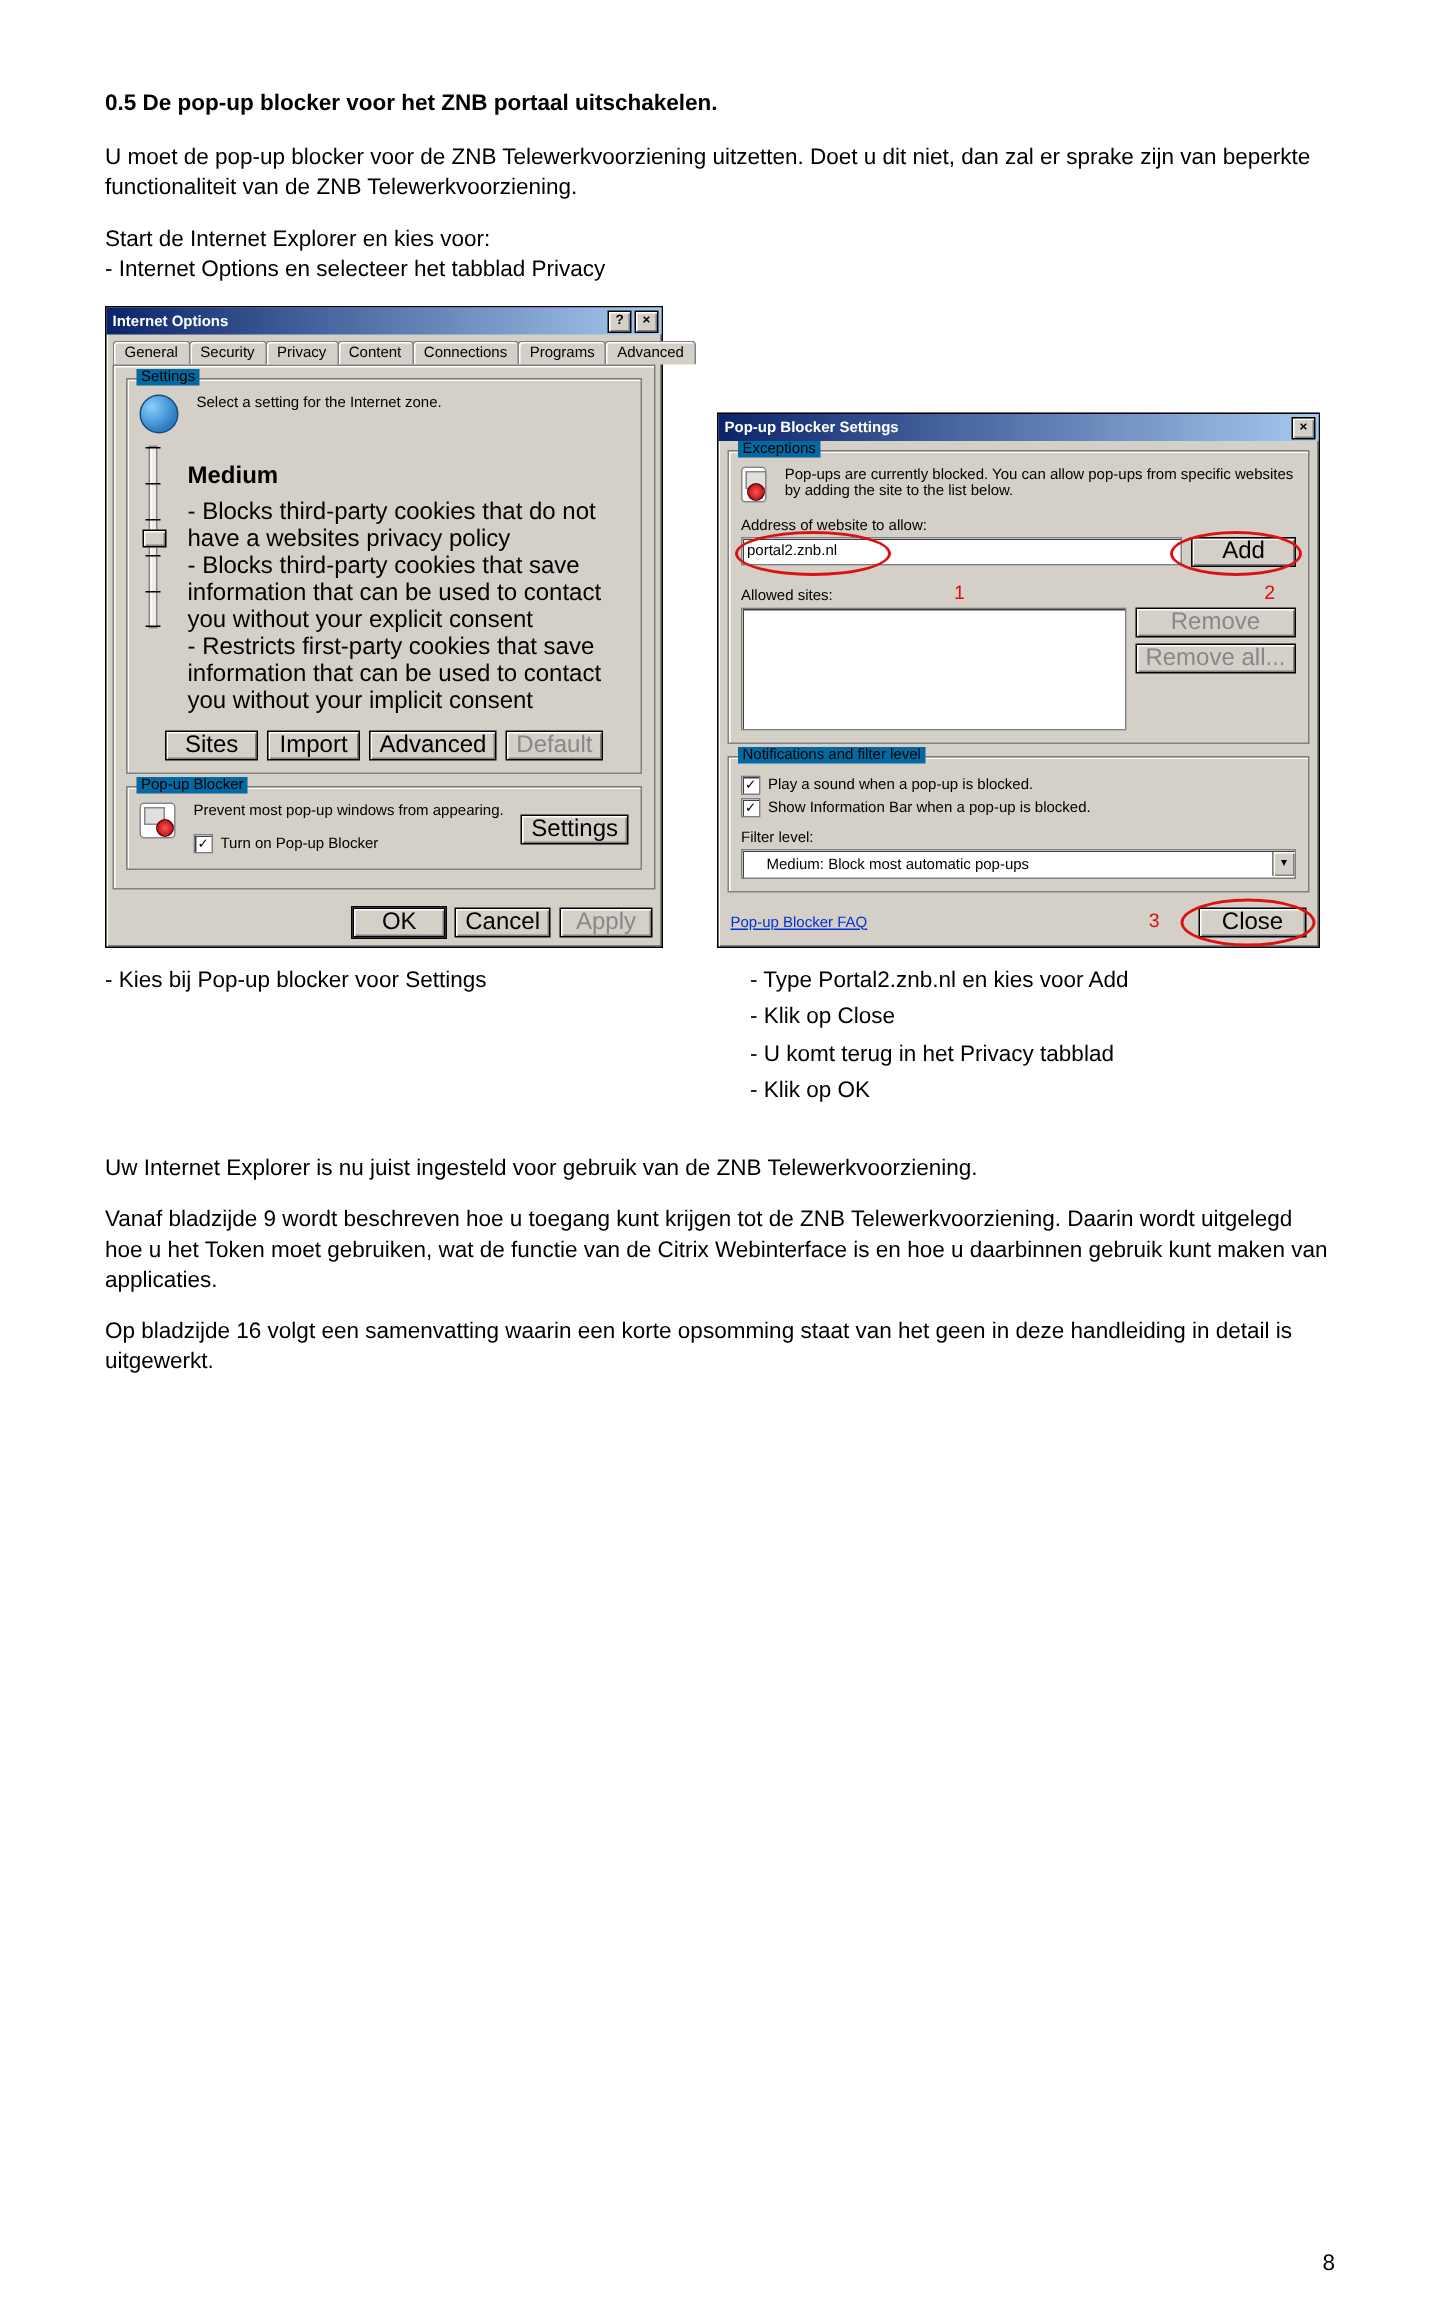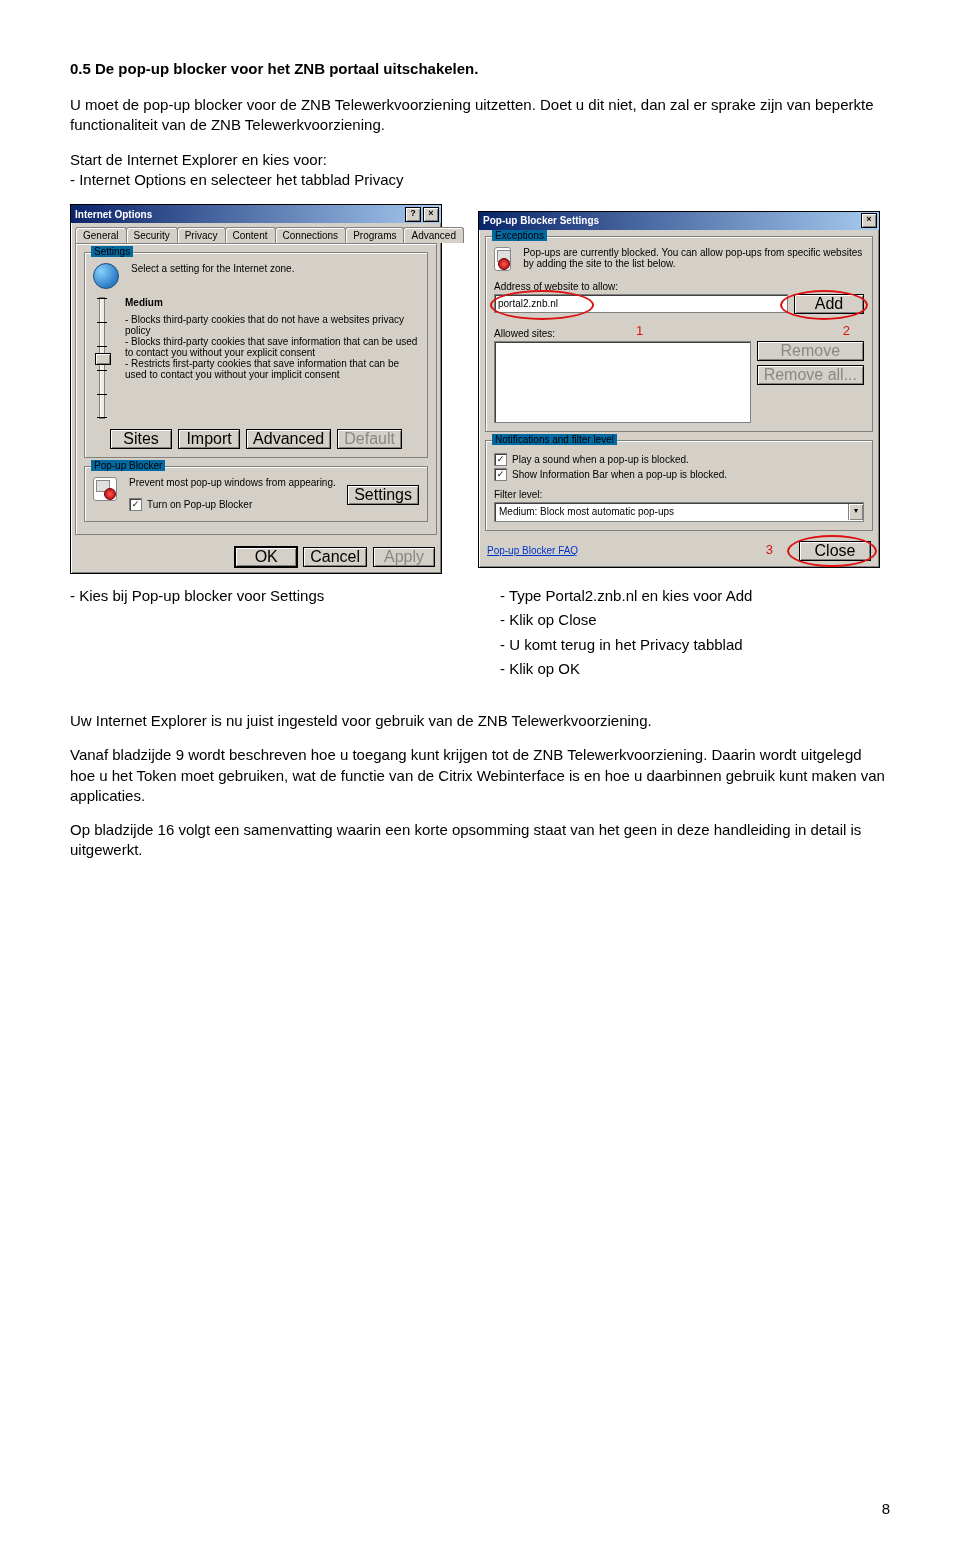--- a/index.html
+++ b/index.html
@@ -158,21 +158,21 @@
   }
   .sunken-list {
     background: #fff; border: 1px solid #808080;
     box-shadow: inset 1px 1px 0 #404040;
     height: 80px;
   }
   .dropdown {
     background: #fff; border: 1px solid #808080;
     box-shadow: inset 1px 1px 0 #404040;
     height: 18px; display: flex; align-items: center;
-    justify-content: space-between; padding: 0 0 0 4px;
+    justify-content: space-between; padding: 0 0 0 16px;
     font-size: 10px;
   }
   .dropdown .dd-arrow {
     width: 14px; height: 16px; background: #d4d0c8;
     border-left: 1px solid #808080;
     box-shadow: inset 1px 1px 0 #fff, inset -1px -1px 0 #808080;
     text-align: center; line-height: 14px; font-size: 8px;
   }
   .link { color: #0033cc; text-decoration: underline; font-size: 10px; }
   .red-ellipse {
@@ -223,21 +223,21 @@
 
 <h2 class="section-title">0.5 De pop-up blocker voor het ZNB portaal uitschakelen.</h2>
 
 <p>U moet de pop-up blocker voor de ZNB Telewerkvoorziening uitzetten. Doet u dit niet, dan zal er sprake zijn van beperkte functionaliteit van de ZNB Telewerkvoorziening.</p>
 
 <p>
   <span>Start de Internet Explorer en kies voor:</span><br>
   <span>- Internet Options en selecteer het tabblad Privacy</span>
 </p>
 
-<div style="display:flex; gap:36px; align-items:center; margin-top:8px;">
+<div style="display:flex; gap:36px; align-items:flex-end; margin-top:8px;">
 
   <div class="win-dialog" style="width:370px;">
     <div class="titlebar">
       <span>Internet Options</span>
       <span style="display:flex; gap:2px;">
         <span class="close-x">?</span>
         <span class="close-x">×</span>
       </span>
     </div>
     <div class="tabs">
@@ -263,21 +263,21 @@
             <div class="slider-track">
               <div class="slider-tick" style="top:0;"></div>
               <div class="slider-tick" style="top:20%;"></div>
               <div class="slider-tick" style="top:40%;"></div>
               <div class="slider-tick" style="top:60%;"></div>
               <div class="slider-tick" style="top:80%;"></div>
               <div class="slider-tick" style="bottom:0;"></div>
               <div class="slider-thumb" style="top:46%;"></div>
             </div>
           </div>
-          <div style="flex:1; font-size:10px;">
+          <div style="flex:1; font-size:16px;margin-top:12px;">
             <div style="font-weight:bold; margin-bottom:6px;">Medium</div>
             <div>- Blocks third-party cookies that do not have a websites privacy policy</div>
             <div>- Blocks third-party cookies that save information that can be used to contact you without your explicit consent</div>
             <div>- Restricts first-party cookies that save information that can be used to contact you without your implicit consent</div>
           </div>
         </div>
         <div class="row-gap" style="justify-content:center; margin-top:10px;">
           <button class="win-btn">Sites</button>
           <button class="win-btn">Import</button>
           <button class="win-btn">Advanced</button>

